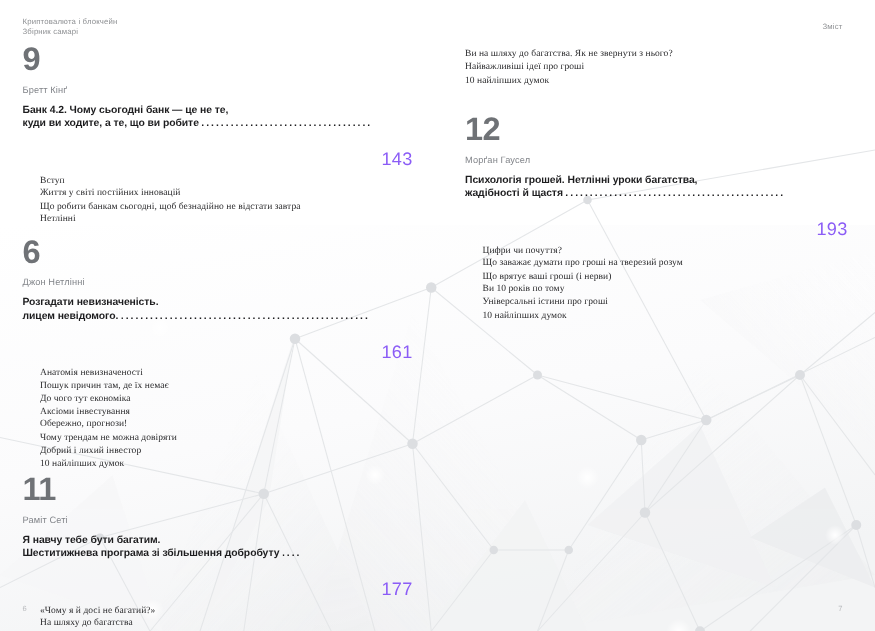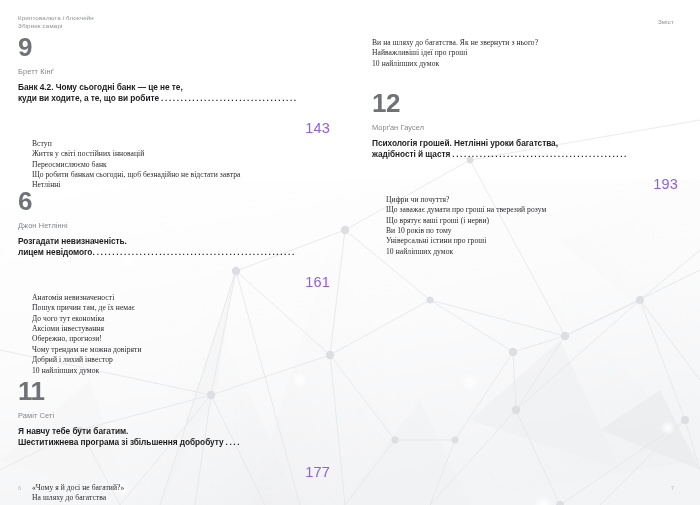--- a/index.html
+++ b/index.html
@@ -275,21 +275,20 @@
           <span class="title-line">Банк 4.2. Чому сьогодні банк — це не те,</span>
           <span class="title-line title-last">
             <span class="title-text">куди ви ходите, а те, що ви робите</span>
             <span class="leader">...................................</span>
             <span class="pageno">143</span>
           </span>
         </div>
         <ul class="subitems">
           <li>Вступ</li>
           <li>Життя у світі постійних інновацій</li>
-          <li>Переосмислюємо банк</li>
           <li>Що робити банкам сьогодні, щоб безнадійно не відстати завтра</li>
           <li>Нетлінні</li>
         </ul>
       </div>
 
       <div class="entry" style="top:188px;">
         <div class="chapnum">6</div>
         <div class="author">Джон Нетлінні</div>
         <div class="title-block">
           <span class="title-line">Розгадати невизначеність.</span>

